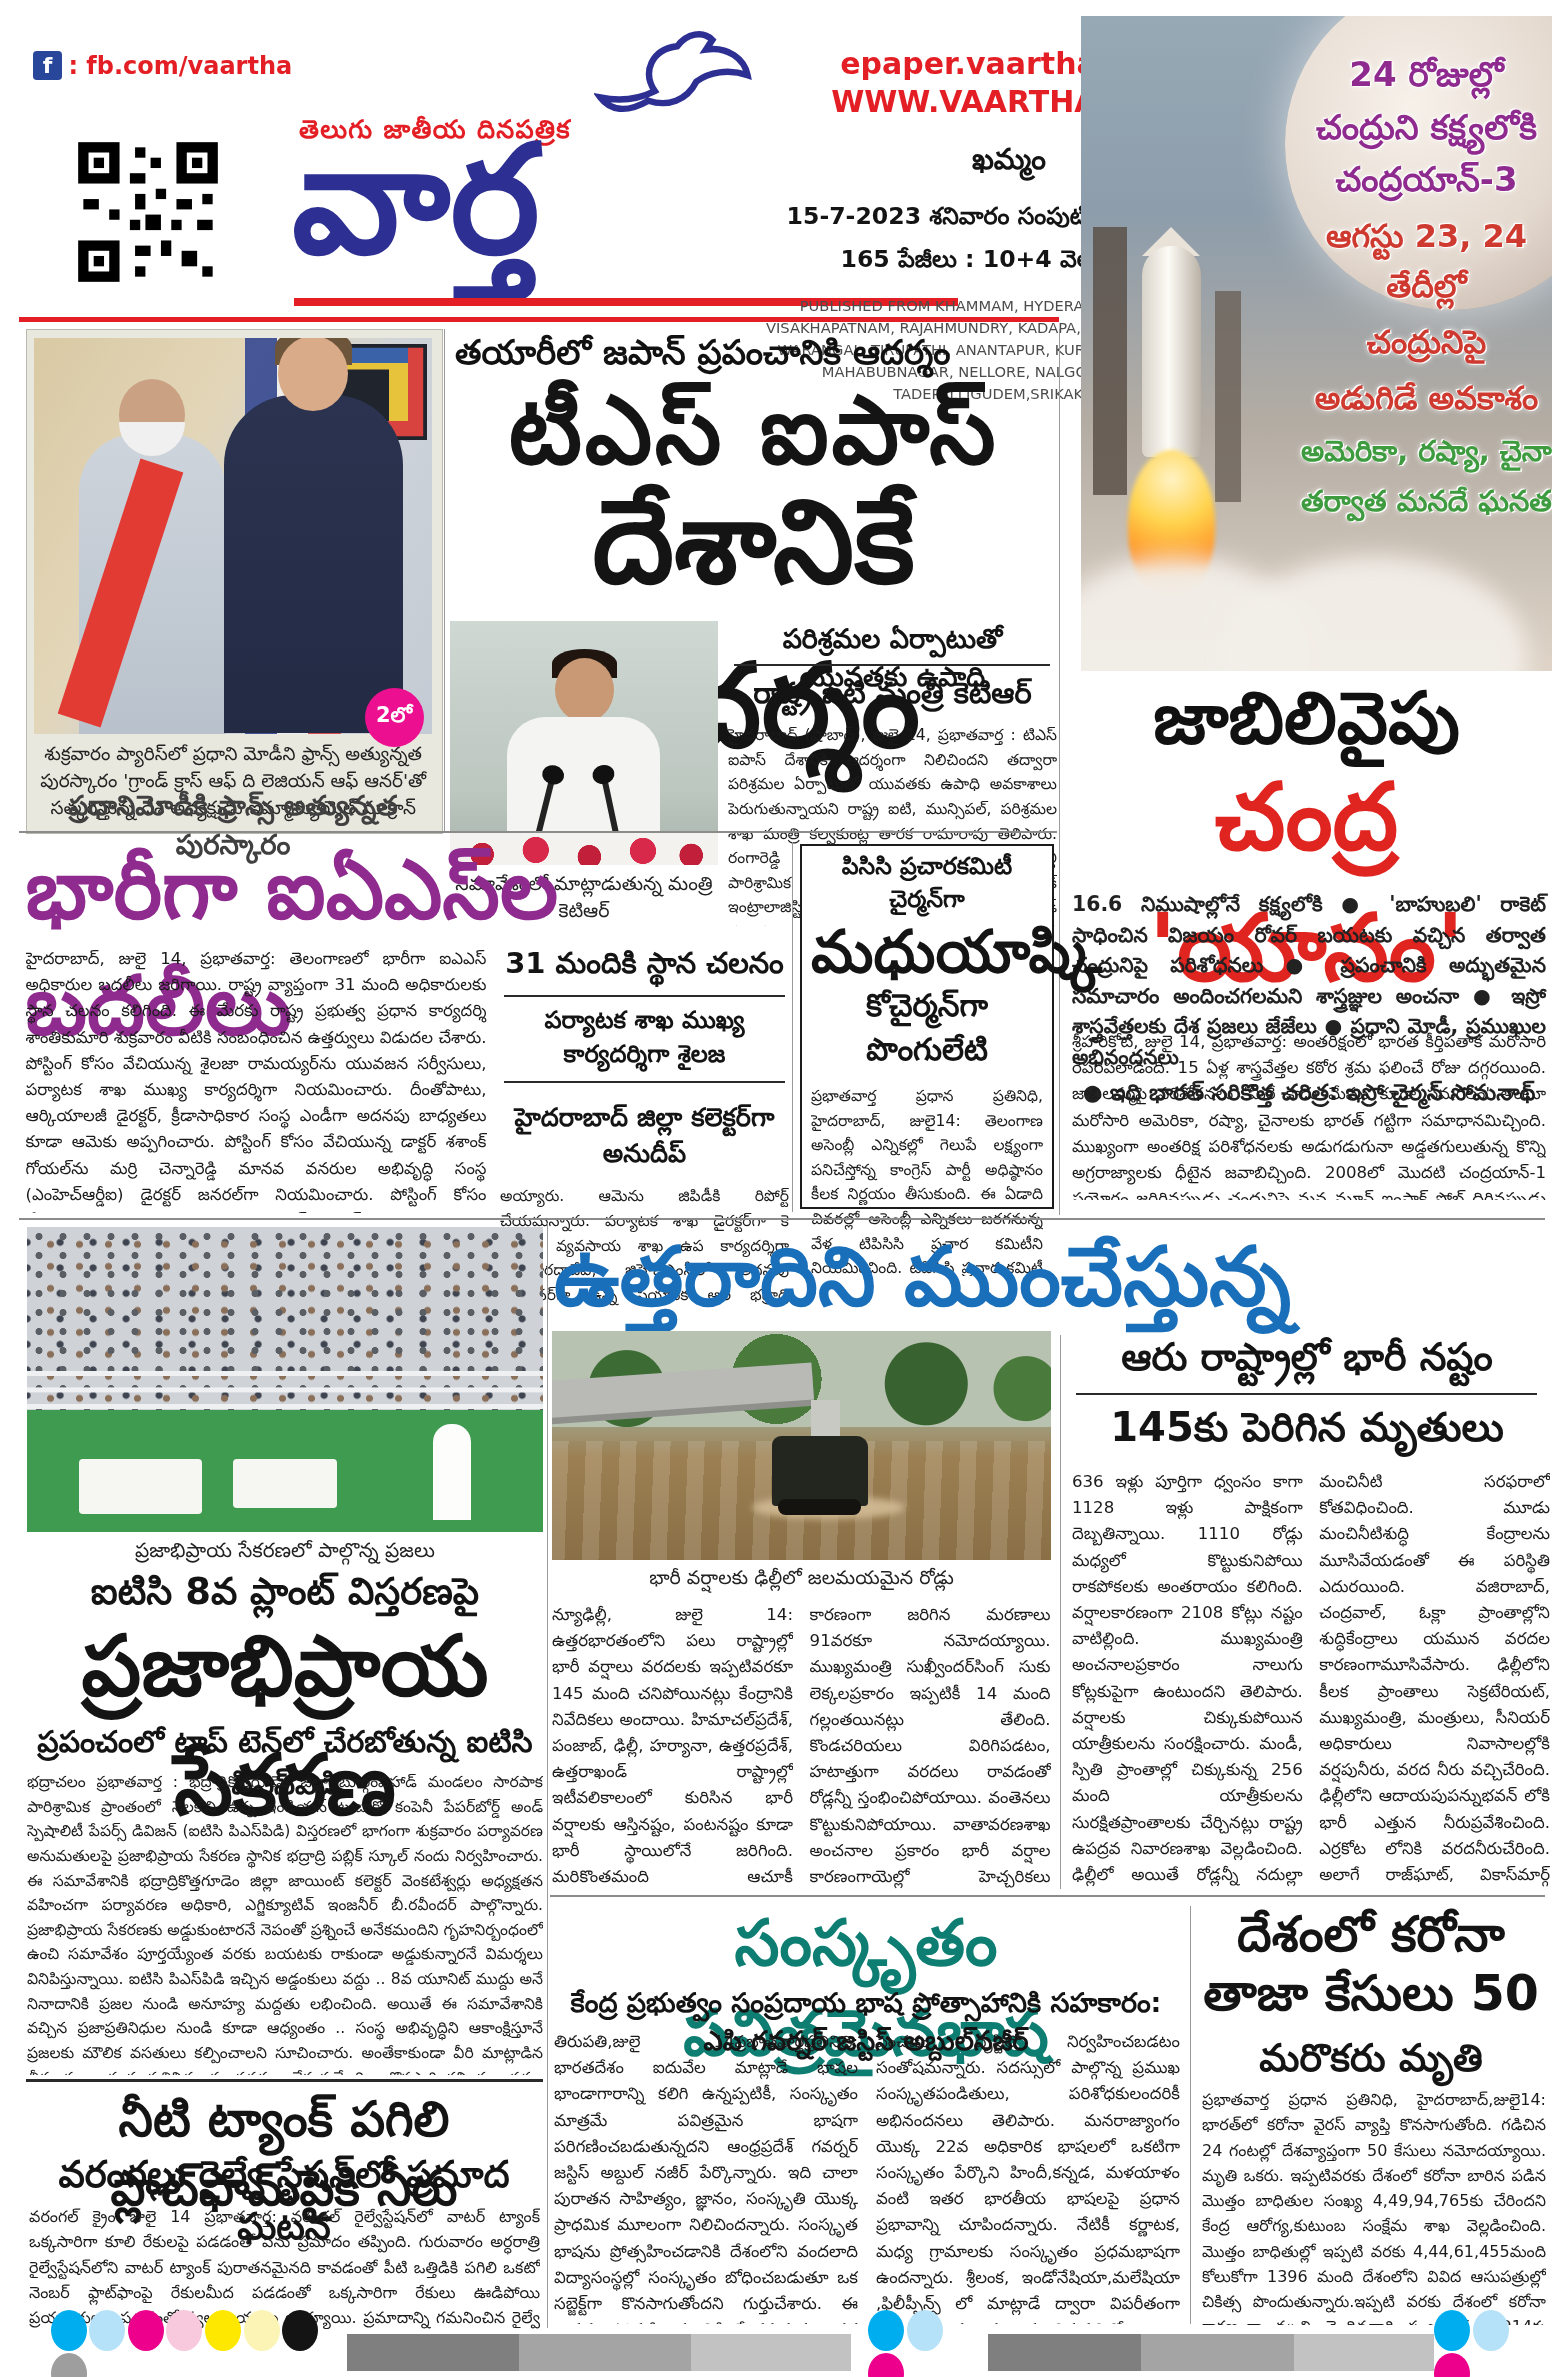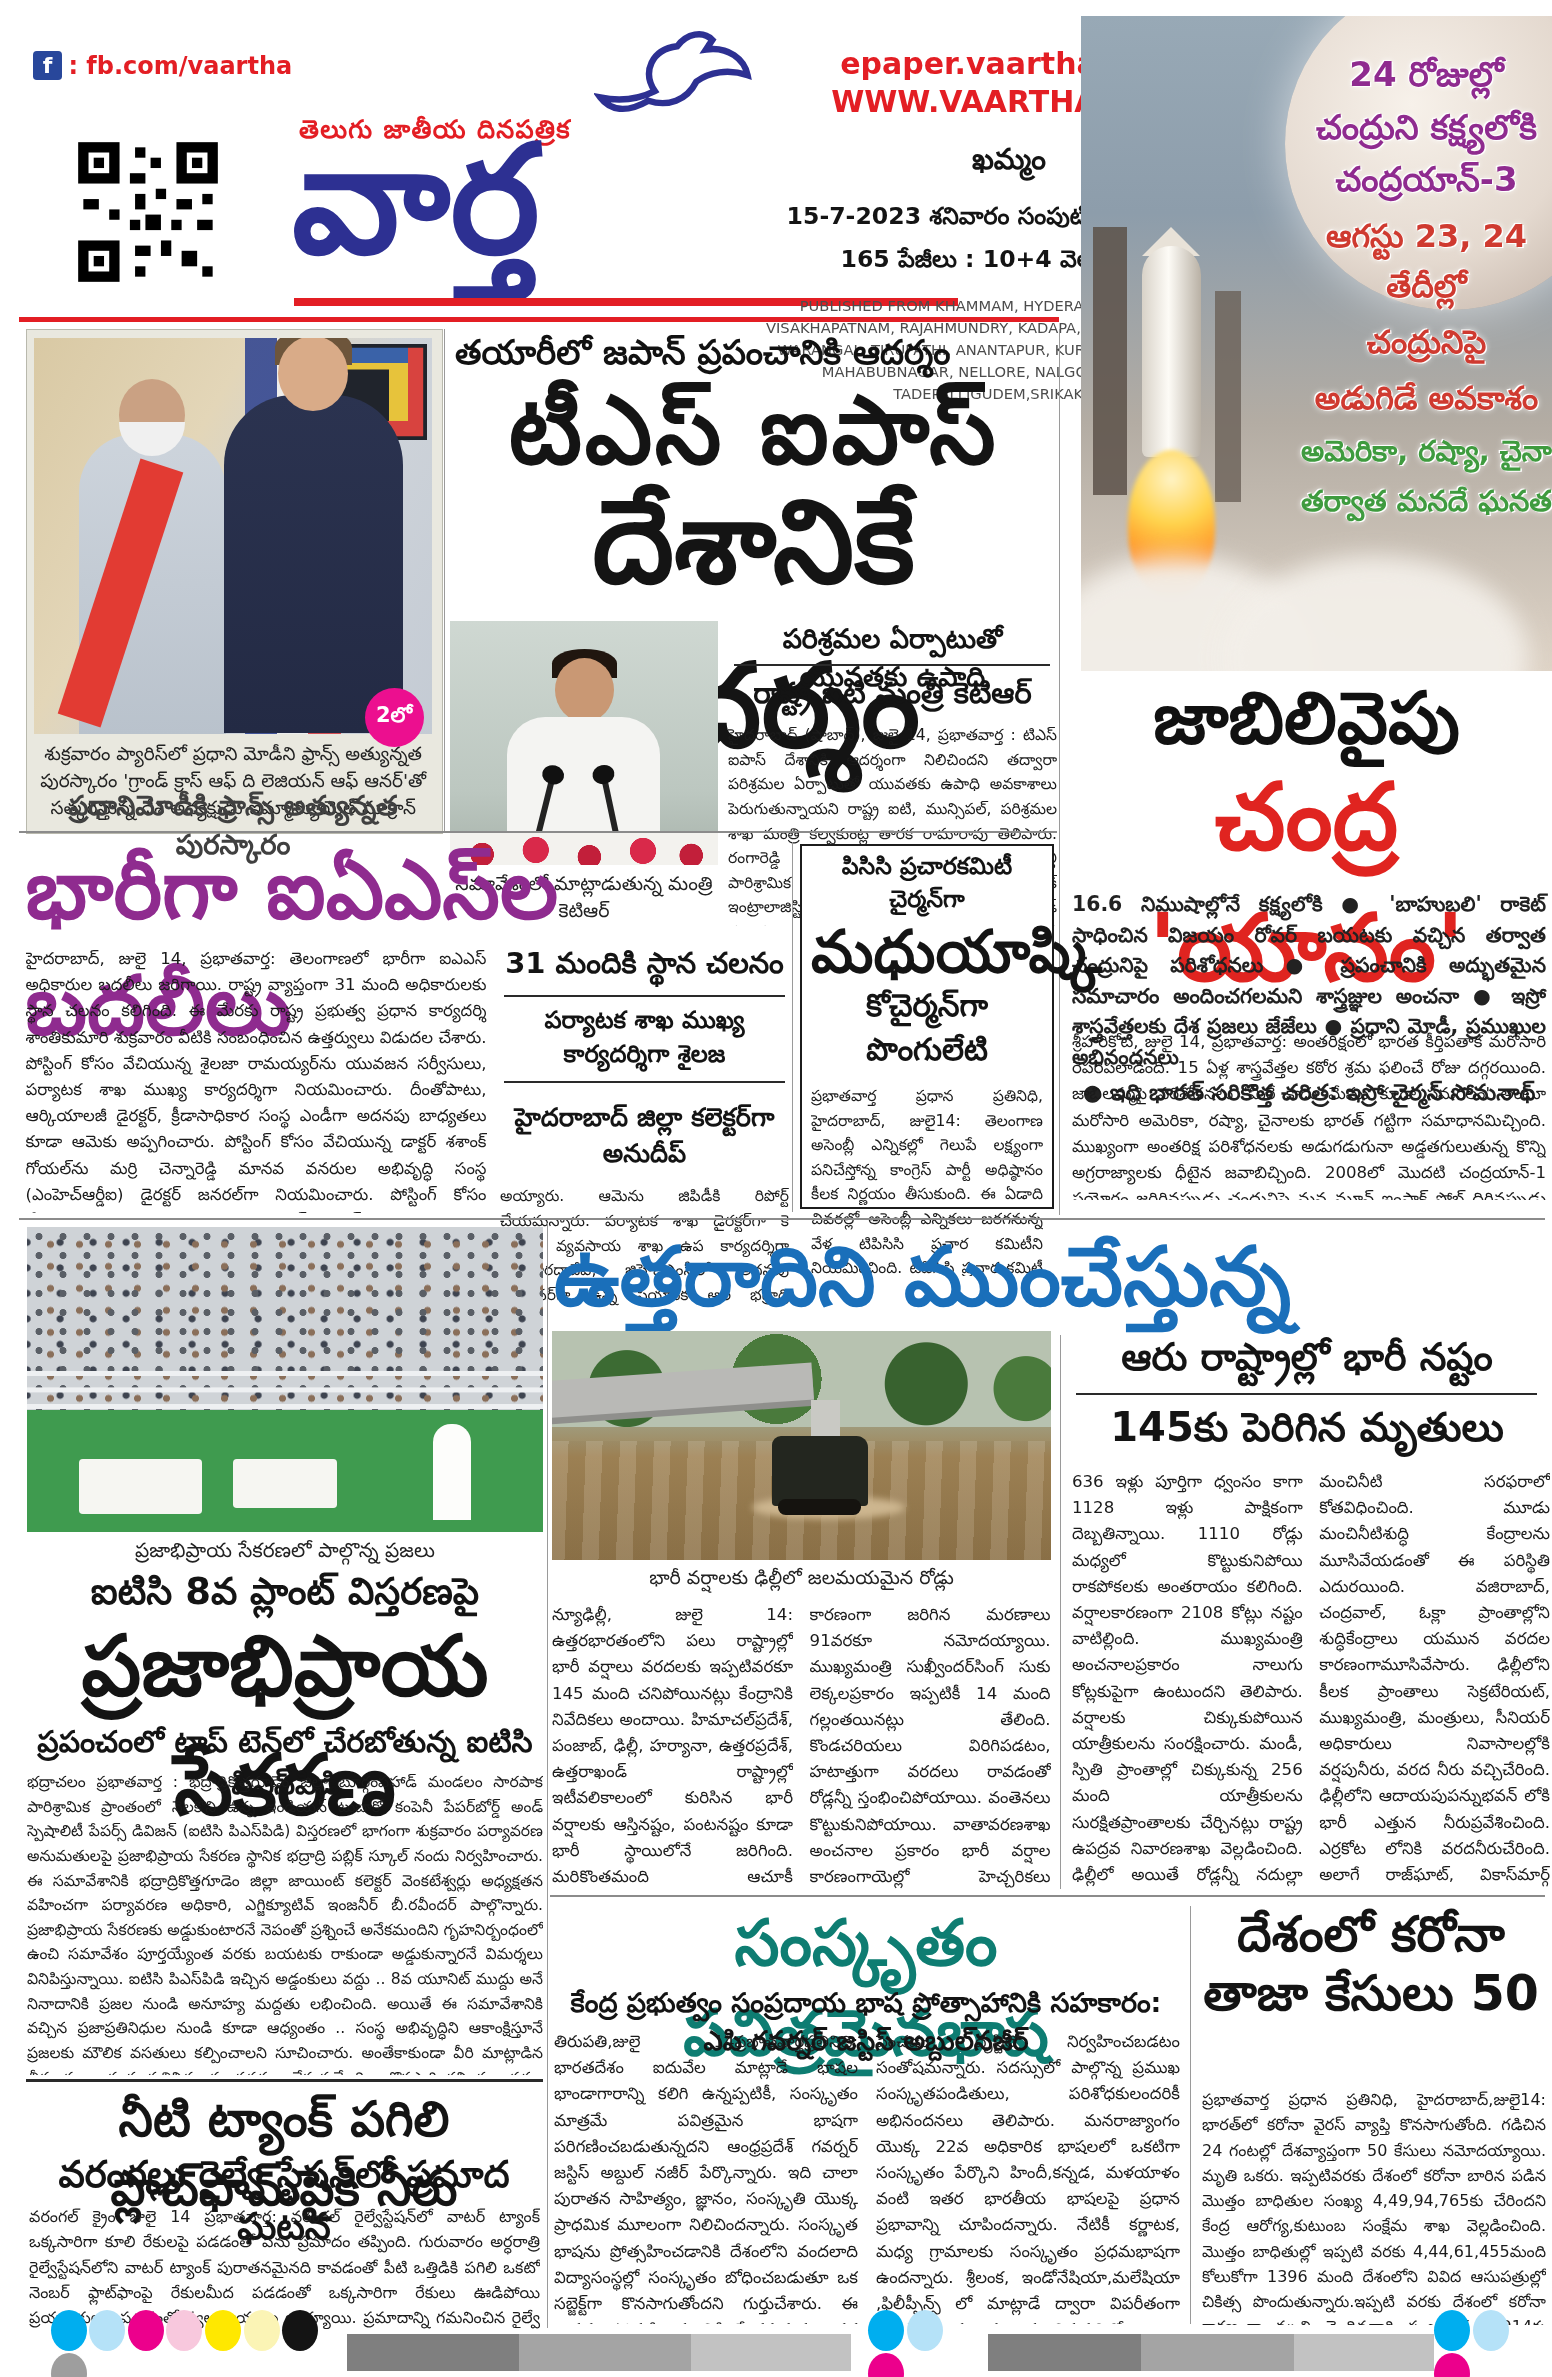--- a/index.html
+++ b/index.html
@@ -371,20 +371,21 @@
   <div class="abs grule" style="left:550px;top:1895px;width:995px;height:1.9px;"></div>
   <div class="abs san-h">సంస్కృతం పవిత్రమైనభాష</div>
   <div class="abs san-sub">కేంద్ర ప్రభుత్వం సంప్రదాయ భాష ప్రోత్సాహానికి సహకారం: ఎపి గవర్నర్ జస్టిస్ అబ్దుల్‌నజీర్</div>
   <div class="abs san-cols">
     <div class="body-text">తిరుపతి,జులై 14ప్రభాతవార్తప్రతినిధి: భారతదేశం ఐదువేల మాట్లాడే భాషల భాండాగారాన్ని కలిగి ఉన్నప్పటికీ, సంస్కృతం మాత్రమే పవిత్రమైన భాషగా పరిగణించబడుతున్నదని ఆంధ్రప్రదేశ్ గవర్నర్ జస్టిస్ అబ్దుల్ నజీర్ పేర్కొన్నారు. ఇది చాలా పురాతన సాహిత్యం, జ్ఞానం, సంస్కృతి యొక్క ప్రాధమిక మూలంగా నిలిచిందన్నారు. సంస్కృత భాషను ప్రోత్సహించడానికి దేశంలోని వందలాది విద్యాసంస్థల్లో సంస్కృతం బోధించబడుతూ ఒక సబ్జెక్ట్‌గా కొనసాగుతోందని గుర్తుచేశారు. ఈ భాషను ప్రోత్సహించడానికి కేంద్రప్రభుత్వం గత మూడు దశాబ్దాలుగా తన నోడల్ ఏజెన్సీ రాష్ట్రీయ సంస్కృత సంస్థాన్ న్యూఢిల్లీ ద్వారా అనేక పథకాలు అమలుచేస్తోందని అన్నారు. తిరుపతిలోని జాతీయ</div>
     <div class="body-text">పెంచడం దృష్టిలో నిర్వహించబడటం సంతోషమన్నారు. సదస్సులో పాల్గొన్న ప్రముఖ సంస్కృతపండితులు, పరిశోధకులందరికీ అభినందనలు తెలిపారు. మనరాజ్యాంగం యొక్క 22వ అధికారిక భాషలలో ఒకటిగా సంస్కృతం పేర్కొని హిందీ,కన్నడ, మళయాళం వంటి ఇతర భారతీయ భాషలపై ప్రధాన ప్రభావాన్ని చూపిందన్నారు. నేటికీ కర్ణాటక, మధ్య గ్రామాలకు సంస్కృతం ప్రధమభాషగా ఉందన్నారు. శ్రీలంక, ఇండోనేషియా,మలేషియా ,ఫిలీప్పీన్స్ లో మాట్లాడే ద్వారా విపరీతంగా ప్రభావితమయ్యాయన్నారు. తిరుపతిలో</div>
   </div>
   <div class="vline" style="left:1190px;top:1906px;height:418px;"></div>
 
   <div class="abs cor-h">దేశంలో కరోనా తాజా కేసులు 50</div>
+  <div class="abs cor-sub">మరొకరు మృతి</div>
   <div class="abs cor-body body-text">ప్రభాతవార్త ప్రధాన ప్రతినిధి, హైదరాబాద్,జులై14: భారత్‌లో కరోనా వైరస్ వ్యాప్తి కొనసాగుతోంది. గడిచిన 24 గంటల్లో దేశవ్యాప్తంగా 50 కేసులు నమోదయ్యాయి. మృతి ఒకరు. ఇప్పటివరకు దేశంలో కరోనా బారిన పడిన మొత్తం బాధితుల సంఖ్య 4,49,94,765కు చేరిందని కేంద్ర ఆరోగ్య,కుటుంబ సంక్షేమ శాఖ వెల్లడించింది. మొత్తం బాధితుల్లో ఇప్పటి వరకు 4,44,61,455మంది కోలుకోగా 1396 మంది దేశంలోని వివిద ఆసుపత్రుల్లో చికిత్స పొందుతున్నారు.ఇప్పటి వరకు దేశంలో కరోనా కారణంగా మృతి చెందినవారి సంఖ్య 5,31,914కు చేరినట్లు కేంద్ర ప్రభుత్వం ప్రకటించింది.ప్రస్తుతం దేశంలో కరోనా బారినపడి కోలుకున్నవారు 98.81 శాతం మంది ఉన్నారు. మరణాల రేటు 1.18శాతంగా ఉంది.</div>
 
   <div class="abs war-rule"></div>
   <div class="abs war-h">నీటి ట్యాంక్ పగిలి ప్లాట్‌ఫామ్‌పైకి నీరు</div>
   <div class="abs war-sub">వరంగల్లు రైల్వే స్టేషన్‌లో ప్రమాద ఘటన</div>
   <div class="abs war-body body-text">వరంగల్ క్రైం జులై 14 ప్రభాతవార్త: వరంగల్ రైల్వేస్టేషన్‌లో వాటర్ ట్యాంక్ ఒక్కసారిగా కూలి రేకులపై పడడంతో పెను ప్రమాదం తప్పింది. గురువారం అర్ధరాత్రి రైల్వేస్టేషన్‌లోని వాటర్ ట్యాంక్ పురాతనమైనది కావడంతో పీటి ఒత్తిడికి పగిలి ఒకటో నెంబర్ ఫ్లాట్‌ఫాంపై రేకులమీద పడడంతో ఒక్కసారిగా రేకులు ఊడిపోయి ప్రయానికులపై పడడంతో స్వల్పగాయాలు అయ్యాయి. ప్రమాదాన్ని గమనించిన రైల్వే సిబ్బంది వెంటనే గాయాలపాలైన వారిని వరంగల్ ఎంజిఎం హాస్పత్రికి తరలించి ప్రదమ చికిత్స అందించారు. జిఆర్పి ఇన్స్పెక్టర్ నరేశ్ తెలిపిన వివరాల ప్రకారం బాధితుల్లో వరంగల్‌కు చెందిన కిషన్‌రావు, రామబ్రహ్మం, హారీష్‌లు వరంగల్ నుండి విజయవాడకు వెళ్తున్నారని అన్నాడు.</div>
 
   <div class="abs regrow">
     <span style="width:57px;"></span>
     <span><span class="dot" style="background: rgb(0, 174, 239);"></span><span class="dot" style="background: rgb(181, 226, 248);"></span><span class="dot" style="background: rgb(236, 0, 140);"></span><span class="dot" style="background: rgb(248, 200, 221);"></span><span class="dot" style="background: rgb(255, 232, 0);"></span><span class="dot" style="background: rgb(251, 244, 181);"></span><span class="dot" style="background: rgb(20, 20, 20);"></span><span class="dot" style="background: rgb(158, 158, 158);"></span></span>

